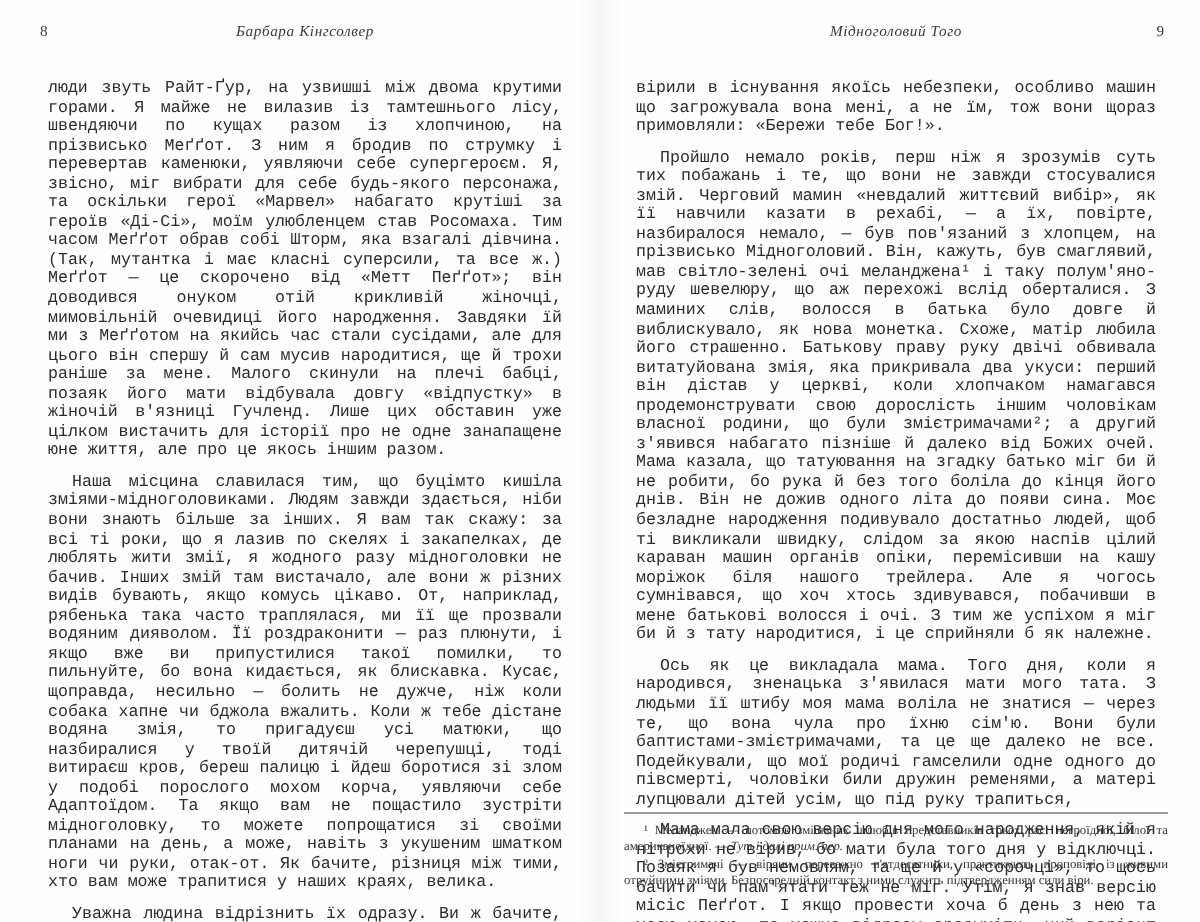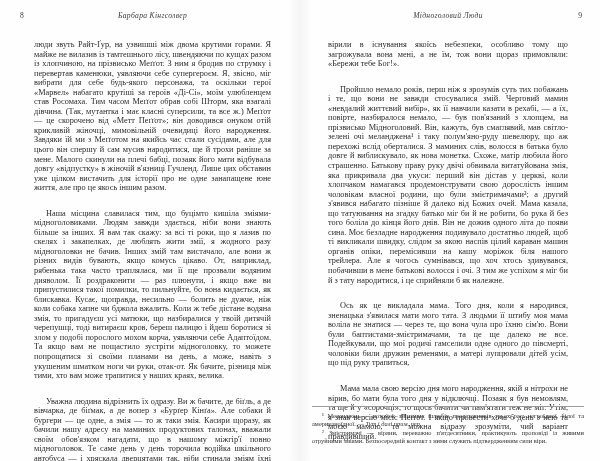--- a/index.html
+++ b/index.html
@@ -47,25 +47,26 @@
     left: 0; right: 0;
     text-align: center;
     font-style: italic;
     letter-spacing: 0.3px;
   }
   .pagenum { position: absolute; top: 0; font-style: normal; }
   .pagenum.outer-left  { left: 2px; }
   .pagenum.outer-right { right: 2px; }
 
   .text p {
-    margin: 16px;
+    margin: 6px;
     font-size: 8.3px;
     line-height: 9.55px;
     text-align: justify;
     text-indent: 12px;
+    font-family: Liberation Mono, monospace;
   }
   .text p.noindent { text-indent: 0; }
 
   .footnotes {
     position: absolute;
     left: 12px;
     right: 16px;
     bottom: 16px;
   }
   .fnrule {
@@ -95,25 +96,25 @@
     </div>
     <div class="text">
       <p class="noindent">люди звуть Райт-Ґур, на узвишші між двома крутими горами. Я майже не вилазив із тамтешнього лісу, швендяючи по кущах разом із хлопчиною, на прізвисько Меґґот. З ним я бродив по струмку і перевертав каменюки, уявляючи себе супергероєм. Я, звісно, міг вибрати для себе будь-якого персонажа, та оскільки герої «Марвел» набагато крутіші за героїв «Ді-Сі», моїм улюбленцем став Росомаха. Тим часом Меґґот обрав собі Шторм, яка взагалі дівчина. (Так, мутантка і має класні суперсили, та все ж.) Меґґот — це скорочено від «Метт Пеґґот»; він доводився онуком отій крикливій жіночці, мимовільній очевидиці його народження. Завдяки їй ми з Меґґотом на якийсь час стали сусідами, але для цього він спершу й сам мусив народитися, ще й трохи раніше за мене. Малого скинули на плечі бабці, позаяк його мати відбувала довгу «відпустку» в жіночій в'язниці Гучленд. Лише цих обставин уже цілком вистачить для історії про не одне занапащене юне життя, але про це якось іншим разом.</p>
       <p>Наша місцина славилася тим, що буцімто кишіла зміями-мідноголовиками. Людям завжди здається, ніби вони знають більше за інших. Я вам так скажу: за всі ті роки, що я лазив по скелях і закапелках, де люблять жити змії, я жодного разу мідноголовки не бачив. Інших змій там вистачало, але вони ж різних видів бувають, якщо комусь цікаво. От, наприклад, рябенька така часто траплялася, ми її ще прозвали водяним дияволом. Її роздраконити — раз плюнути, і якщо вже ви припустилися такої помилки, то пильнуйте, бо вона кидається, як блискавка. Кусає, щоправда, несильно — болить не дужче, ніж коли собака хапне чи бджола вжалить. Коли ж тебе дістане водяна змія, то пригадуєш усі матюки, що назбиралися у твоїй дитячій черепушці, тоді витираєш кров, береш палицю і йдеш боротися зі злом у подобі порослого мохом корча, уявляючи себе Адаптоїдом. Та якщо вам не пощастило зустріти мідноголовку, то можете попрощатися зі своїми планами на день, а може, навіть з укушеним шматком ноги чи руки, отак-от. Як бачите, різниця між тими, хто вам може трапитися у наших краях, велика.</p>
       <p>Уважна людина відрізнить їх одразу. Ви ж бачите, де біґль, а де вівчарка, де біґмак, а де вопер з «Бурґер Кінґа». Але собаки й бургери — це одне, а змія — то ж таки змія. Касири щоразу, як бачили нашу адресу на маминих продуктових талонах, вважали своїм обов'язком нагадати, що в нашому міжгір'ї повно мідноголовок. Те саме день у день торочила водійка шкільного автобуса — і хряскала дверцятами так, ніби стинала зміям їхні ненависні загострені голови. Люди охоче</p>
     </div>
   </div>
 
   <div class="page right">
     <div class="pagehead">
-      <span class="runhead">Мідноголовий Люди</span>
+      <span class="runhead">Мідноголовий Того</span>
       <span class="pagenum outer-right">9</span>
     </div>
     <div class="text">
-      <p class="noindent">вірили в існування якоїсь небезпеки, особливо тому що загрожувала вона мені, а не їм, тож вони щораз примовляли: «Бережи тебе Бог!».</p>
+      <p class="noindent">вірили в існування якоїсь небезпеки, особливо машин що загрожувала вона мені, а не їм, тож вони щораз примовляли: «Бережи тебе Бог!».</p>
       <p>Пройшло немало років, перш ніж я зрозумів суть тих побажань і те, що вони не завжди стосувалися змій. Черговий мамин «невдалий життєвий вибір», як її навчили казати в рехабі, — а їх, повірте, назбиралося немало, — був пов'язаний з хлопцем, на прізвисько Мідноголовий. Він, кажуть, був смаглявий, мав світло-зелені очі меланджена¹ і таку полум'яно-руду шевелюру, що аж перехожі вслід оберталися. З маминих слів, волосся в батька було довге й виблискувало, як нова монетка. Схоже, матір любила його страшенно. Батькову праву руку двічі обвивала витатуйована змія, яка прикривала два укуси: перший він дістав у церкві, коли хлопчаком намагався продемонструвати свою дорослість іншим чоловікам власної родини, що були змієтримачами²; а другий з'явився набагато пізніше й далеко від Божих очей. Мама казала, що татуювання на згадку батько міг би й не робити, бо рука й без того боліла до кінця його днів. Він не дожив одного літа до появи сина. Моє безладне народження подивувало достатньо людей, щоб ті викликали швидку, слідом за якою наспів цілий караван машин органів опіки, перемісивши на кашу моріжок біля нашого трейлера. Але я чогось сумнівався, що хоч хтось здивувався, побачивши в мене батькові волосся і очі. З тим же успіхом я міг би й з тату народитися, і це сприйняли б як належне.</p>
       <p>Ось як це викладала мама. Того дня, коли я народився, зненацька з'явилася мати мого тата. З людьми її штибу моя мама воліла не знатися — через те, що вона чула про їхню сім'ю. Вони були баптистами-змієтримачами, та це ще далеко не все. Подейкували, що мої родичі гамселили одне одного до півсмерті, чоловіки били дружин ременями, а матері лупцювали дітей усім, що під руку трапиться,</p>
       <p>Мама мала свою версію дня мого народження, якій я нітрохи не вірив, бо мати була того дня у відключці. Позаяк я був немовлям, та ще й у «сорочці», то щось бачити чи пам'ятати теж не міг. Утім, я знав версію місіс Пеґґот. І якщо провести хоча б день з нею та моєю мамою, то можна відразу зрозуміти, чий варіант правдивіший.</p>
     </div>
     <div class="footnotes">
       <hr class="fnrule">
       <p><span>¹ Меланджен — потомок змішаних шлюбів представників трьох рас: негроїдної, білої та американоїдної. — </span><i>Тут і далі прим. пер.</i></p>
       <p>² Змієтримачі — віряни, переважно п'ятдесятники, практикують проповіді із живими отруйними зміями. Безпосередній контакт з ними служить підтвердженням сили віри.</p>
     </div>
   </div>

